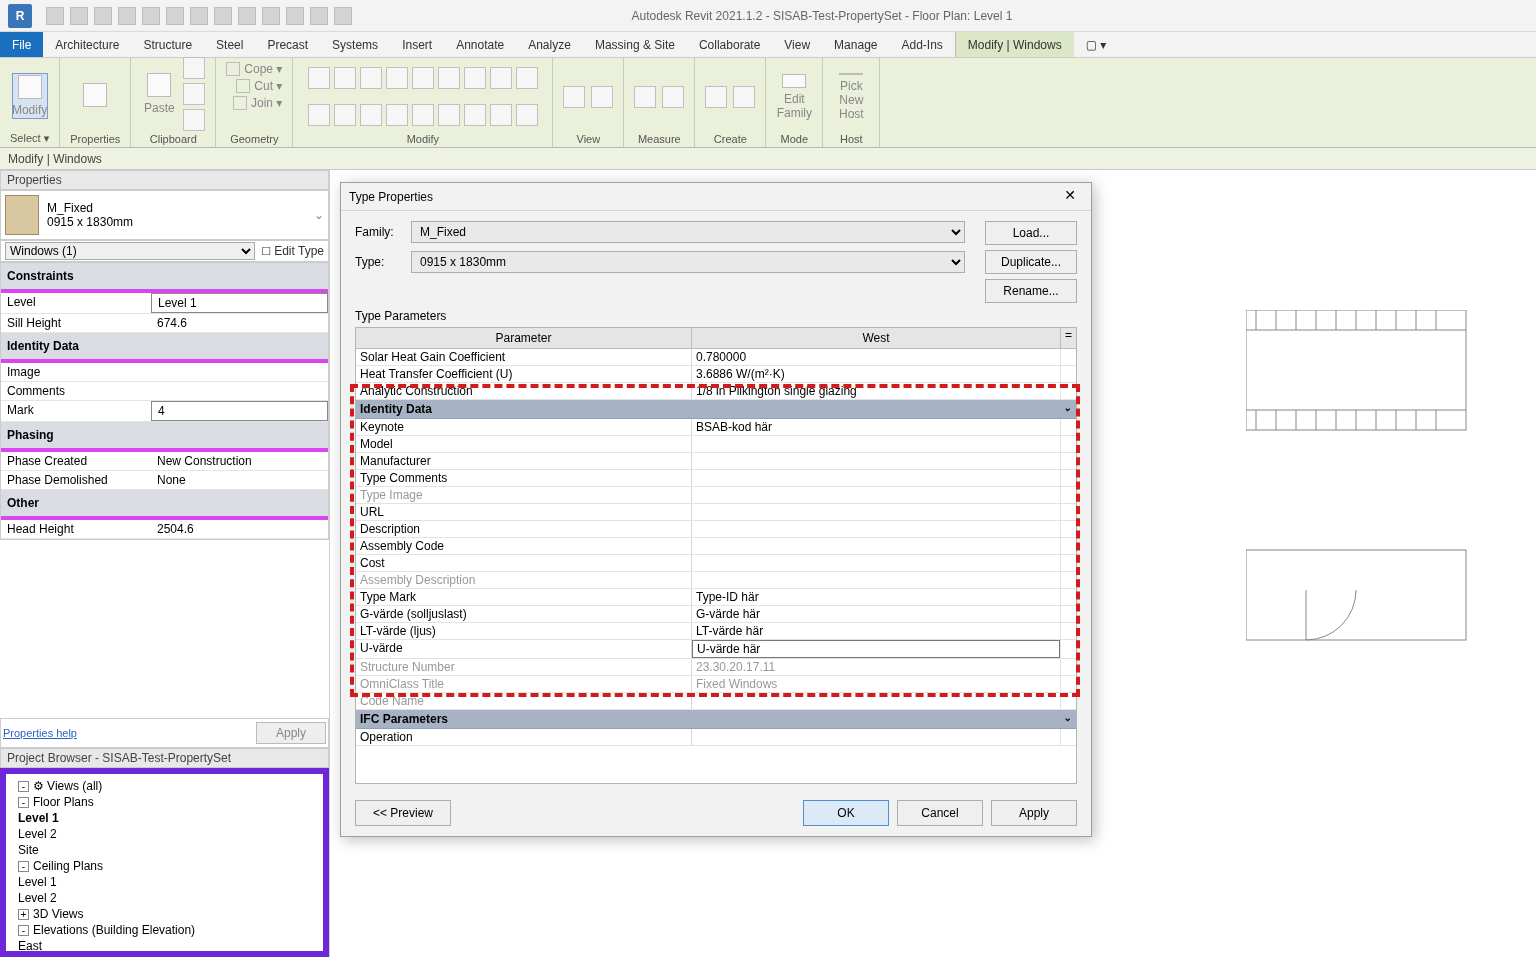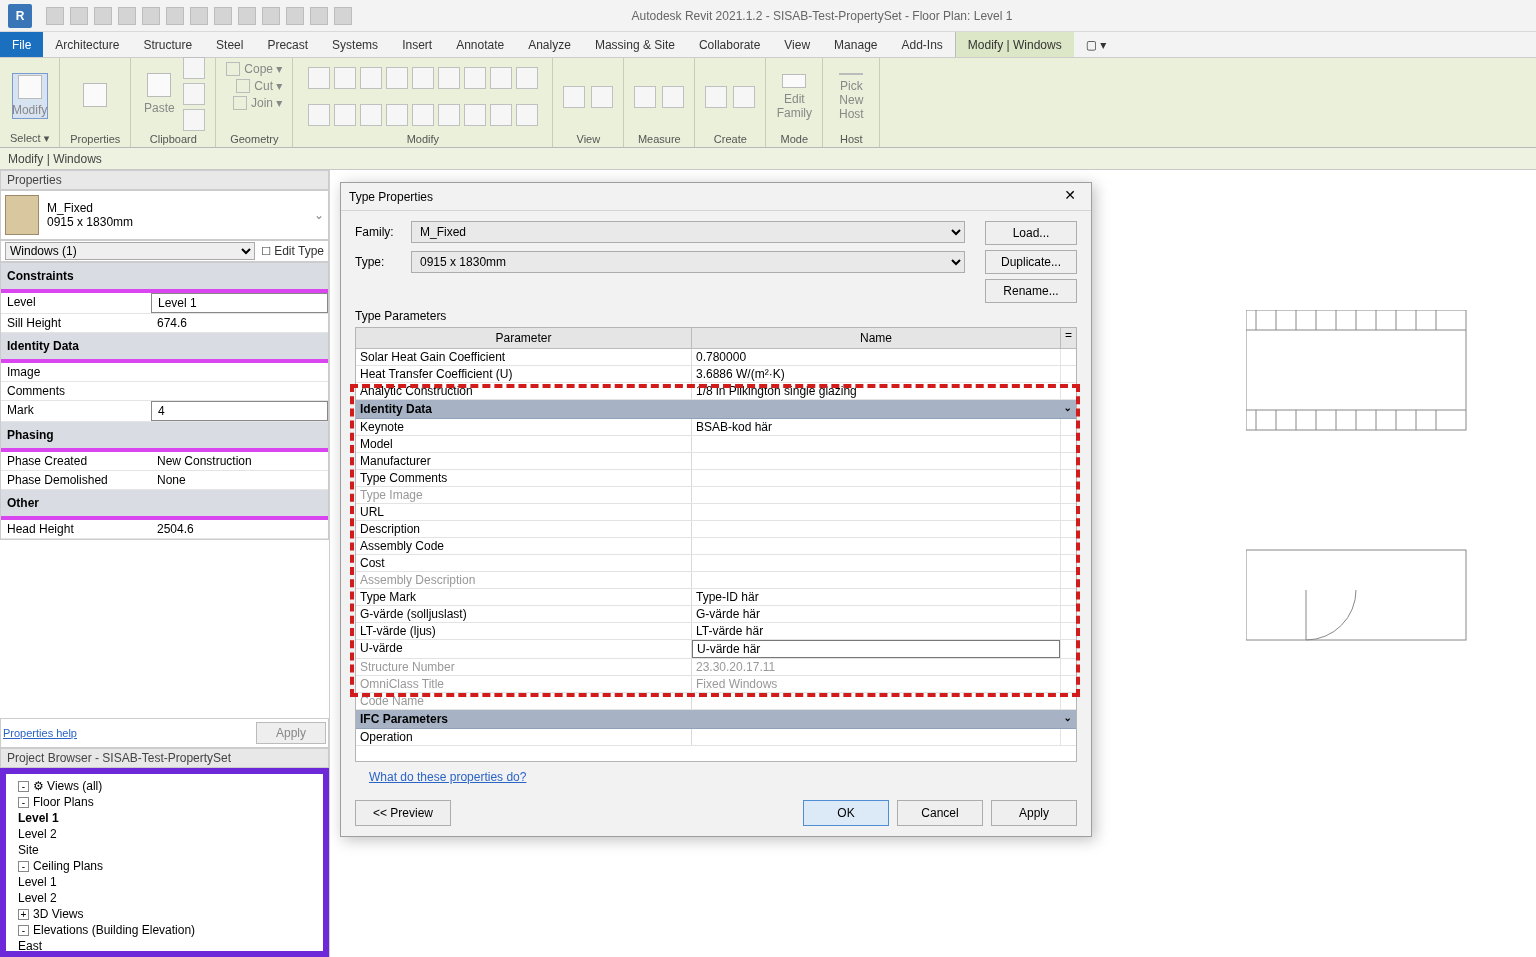--- a/index.html
+++ b/index.html
@@ -406,21 +406,21 @@
       <div class="dlg-btns">
         <button>Load...</button>
         <button>Duplicate...</button>
         <button>Rename...</button>
       </div>
     </div>
     <div class="dlg-subhead">Type Parameters</div>
     <div class="param-grid" id="param-grid">
       <div class="hdr">
         <div class="c1">Parameter</div>
-        <div class="c2">Name</div>
+        <div class="c2">West</div>
         <div class="c3">=</div>
       </div>
     <div class="prow">
           <div class="c1">Solar Heat Gain Coefficient</div>
           <div class="c2">0.780000</div>
           <div class="c3"></div>
         </div>
         <div class="prow">
           <div class="c1">Heat Transfer Coefficient (U)</div>
           <div class="c2">3.6886 W/(m²·K)</div>
@@ -517,21 +517,20 @@
           <div class="c2"></div>
           <div class="c3"></div>
         </div>
         <div class="cat">IFC Parameters<span class="col">⌄</span></div>
         <div class="prow">
           <div class="c1">Operation</div>
           <div class="c2"></div>
           <div class="c3"></div>
         </div>
       </div>
-    <div class="dlg-link"><a href="#">What do these properties do?</a></div>
   </div>
   <div class="dlg-foot">
     <button class="prev">&lt;&lt; Preview</button>
     <div class="spacer"></div>
     <button class="ok">OK</button>
     <button class="btn">Cancel</button>
     <button class="btn">Apply</button>
   </div>
 </div>
 

